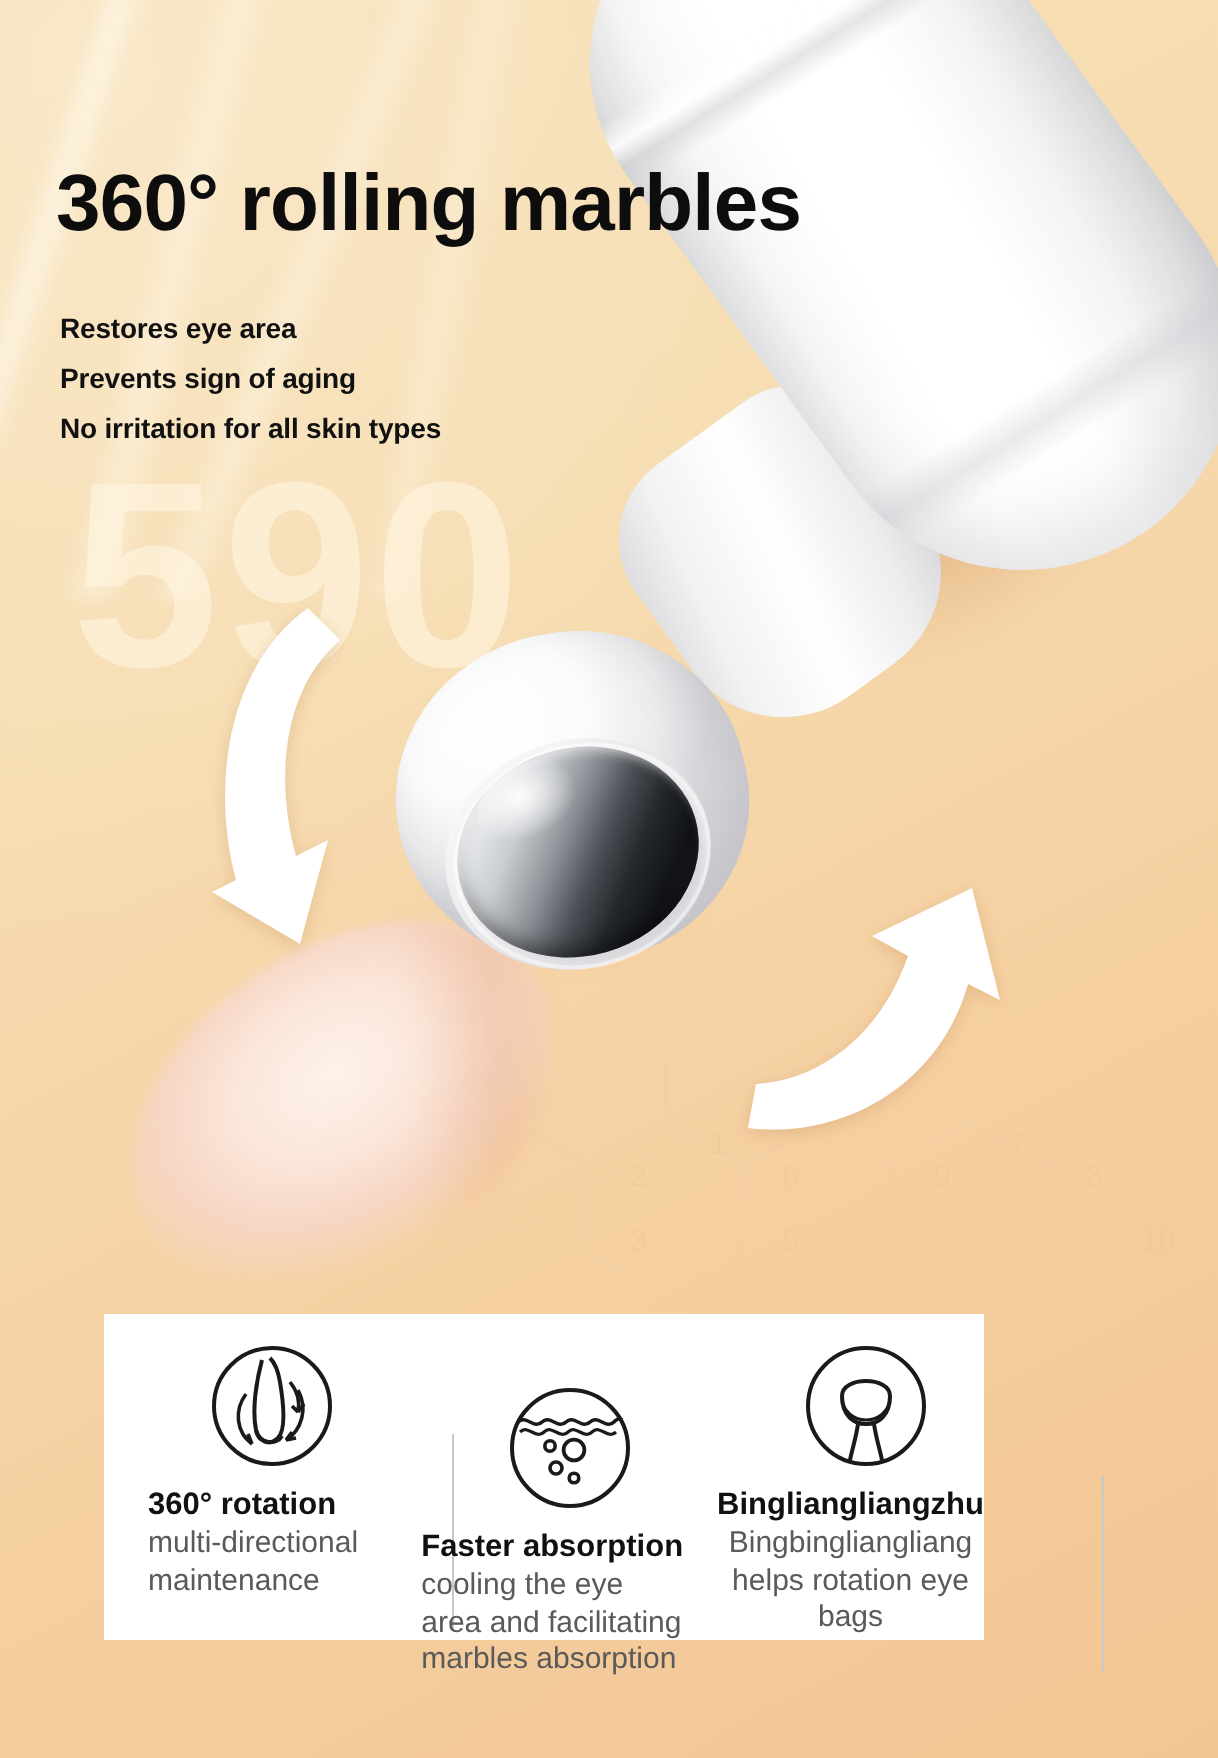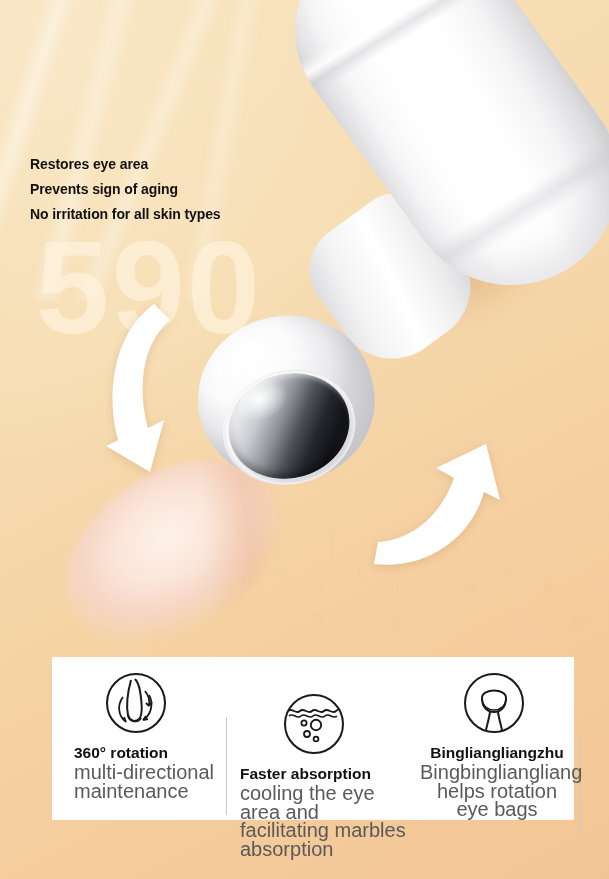--- a/index.html
+++ b/index.html
@@ -216,21 +216,21 @@
     color: #111111;
     line-height: 25px;
     letter-spacing: -.1px;
   }
   .sublines div { white-space: nowrap; }
 
   
   .panel {
     position: absolute;
     left: 52px; top: 657px;
-    width: 522px; height: 163px;
+    width: 440px; height: 163px;
     background: #ffffff;
     display: flex;
   }
   .col {
     position: relative;
     box-sizing: border-box;
     padding: 14px 0 0 0;
   }
   .col-1 { width: 174px; padding-left: 22px; }
   .col-2 { width: 180px; padding-left: 14px; margin-top: 21px; }
@@ -255,21 +255,21 @@
 
   .feat-title {
     font-size: 15.5px;
     font-weight: 700;
     color: #111111;
     line-height: 19px;
     margin-bottom: 1px;
     white-space: nowrap;
   }
   .feat-desc {
-    font-size: 20px;
+    font-size: 15px;
     font-weight: 400;
     color: #5a5a5a;
     line-height: 18.5px;
   }
 </style>
 </head>
 <body>
 
 <div id="page">
 
@@ -322,20 +322,21 @@
 
   <div class="roller">
     <div class="roller-shadow"></div>
     <div class="roller-housing"></div>
     <div class="ball-socket"></div>
     <div class="ball"></div>
     <div class="ball-gloss"></div>
     <div class="ball-rim"></div>
   </div>
 
+  <div class="headline">360° rolling marbles</div>
   <div class="sublines">
     <div>Restores eye area</div>
     <div>Prevents sign of aging</div>
     <div>No irritation for all skin types</div>
   </div>
 
   <div class="panel">
 
     <div class="col col-1">
       <svg class="feat-icon" width="64" height="64" viewBox="0 0 64 64">

